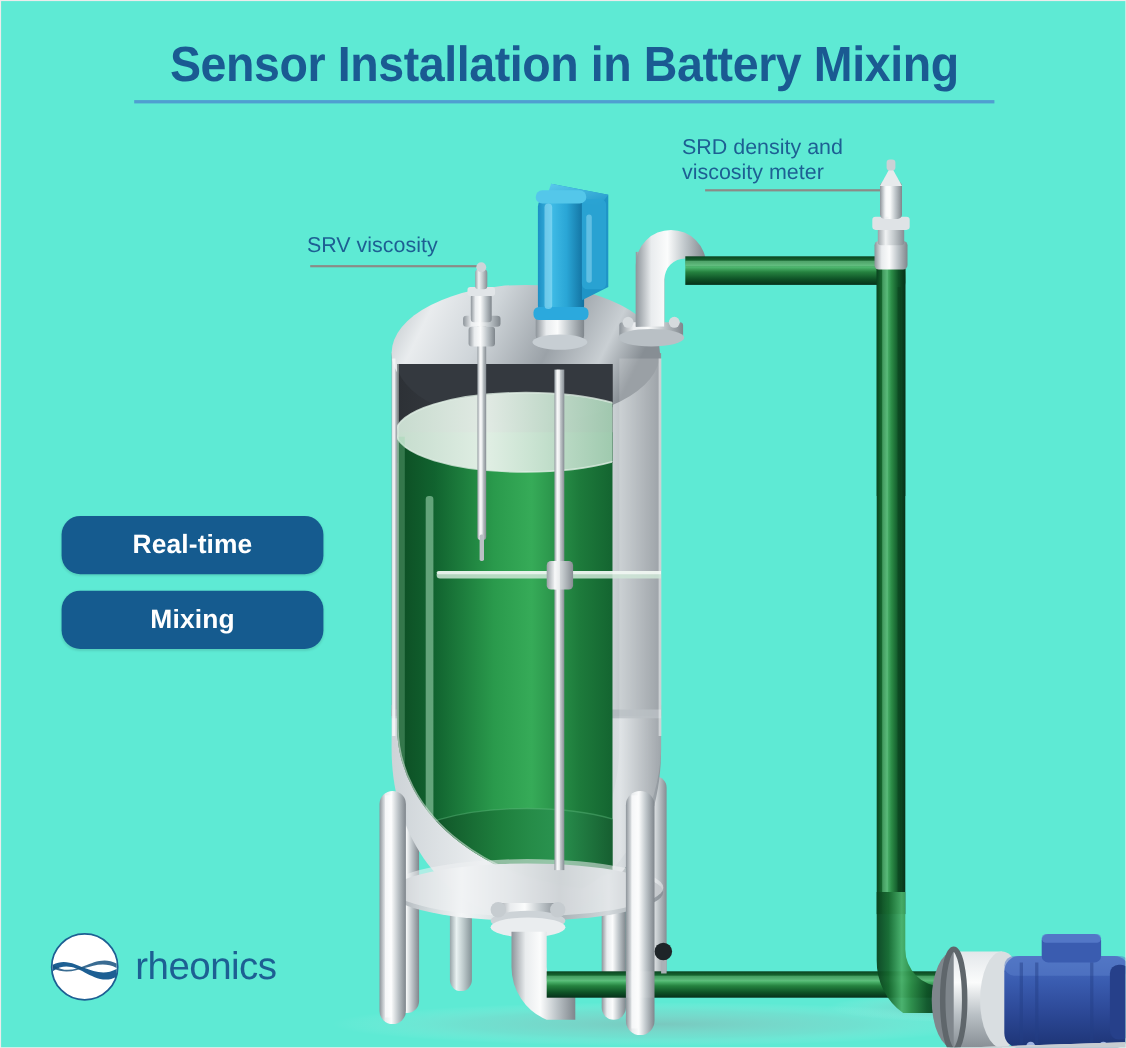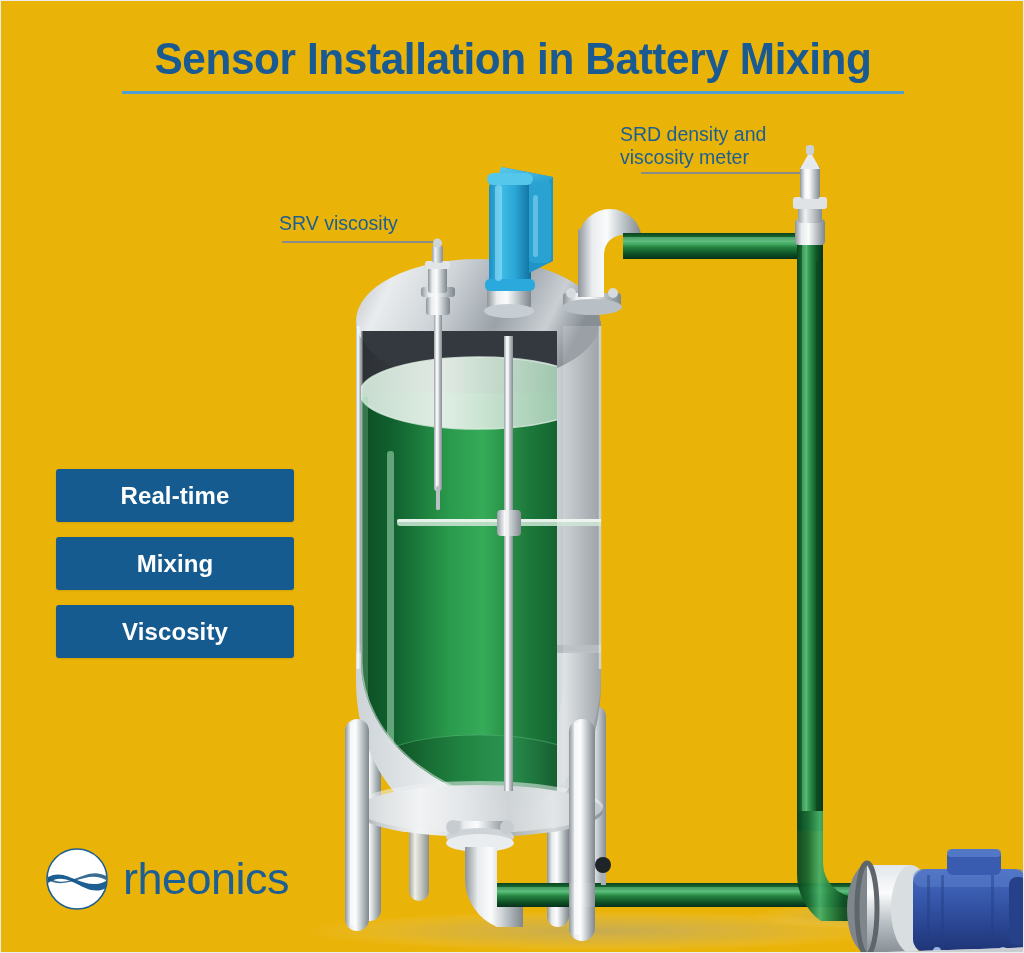--- a/index.html
+++ b/index.html
@@ -8,21 +8,21 @@
     padding: 0;
     background: #ffffff;
   }
   body {
     font-family: "Liberation Sans", sans-serif;
   }
   #canvas {
     position: relative;
     width: 1024px;
     height: 953px;
-    background: #eab308;
+    background: #5eead4;
     border: 1px solid #ececec;
     box-sizing: border-box;
     overflow: hidden;
   }
 
   
   #title-block {
     position: absolute;
     left: 0;
     top: 34px;
@@ -49,21 +49,21 @@
   
   #badges {
     position: absolute;
     left: 55px;
     top: 468px;
     width: 238px;
   }
   .badge {
     height: 53px;
     margin-bottom: 15px;
-    border-radius: 3px;
+    border-radius: 17px;
     background: #155b8f;
     color: #ffffff;
     font-size: 24px;
     font-weight: bold;
     display: flex;
     align-items: center;
     justify-content: center;
     letter-spacing: 0.1px;
     box-shadow: 0 1px 2px rgba(0,0,0,0.10);
   }
@@ -95,21 +95,21 @@
     top: 846px;
     display: flex;
     align-items: center;
   }
   #logo-mark {
     width: 64px; height: 64px;
     flex: 0 0 64px;
   }
   #logo-word {
     margin-left: 14px;
-    font-size: 45px;
+    font-size: 35px;
     color: #1d5f93;
     font-weight: normal;
     letter-spacing: -0.5px;
   }
 
   
   #illustration {
     position: absolute;
     left: 300px;
     top: 120px;
@@ -127,23 +127,20 @@
     <div id="page-title">Sensor Installation in Battery Mixing</div>
     <div id="title-rule"></div>
   </div>
 
   <div id="badges">
     <div class="badge">
       <span>Real-time</span>
     </div>
     <div class="badge">
       <span>Mixing</span>
-    </div>
-    <div class="badge">
-      <span>Viscosity</span>
     </div>
   </div>
 
   <div class="callout-text" id="srv-callout-text">SRV viscosity</div>
   <div class="leader" style="left:281px; top:240px; width:159px; height:1.5px;"></div>
   <div class="leader" style="left:438.5px; top:240px; width:1.5px; height:24px;"></div>
   <div class="leader-dot" style="left:435px; top:262px;"></div>
 
   <div class="callout-text" id="srd-callout-text">SRD density and
 viscosity meter</div>

